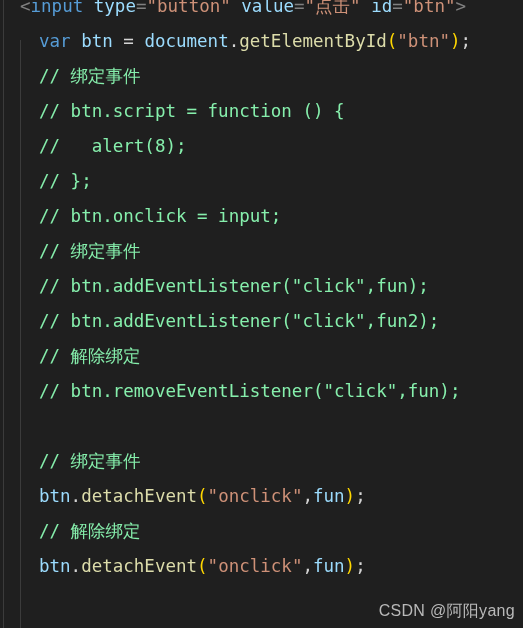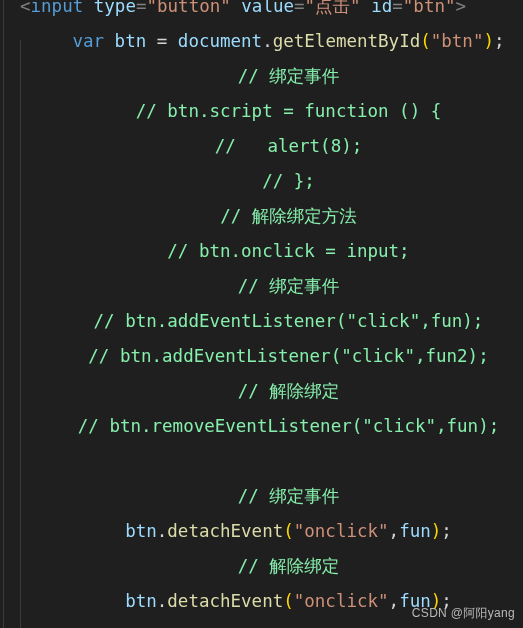--- a/index.html
+++ b/index.html
@@ -47,21 +47,21 @@
     height: 35px;
     line-height: 35px;
     font-size: 17.5px;
     letter-spacing: 0px;
     white-space: pre;
     color: #d4d4d4;
   }
 
   
   .ind0 { padding-left: 20px; }
-  .ind1 { padding-left: 54px; text-align: center; }
+  .ind1 { padding-left: 39px; }
 
   
   .punc     { color: #808080; }
   .tag      { color: #569cd6; }
   .attr     { color: #9cdcfe; }
   .str      { color: #ce9178; }
   .kw       { color: #569cd6; }
   .var      { color: #9cdcfe; }
   .fn       { color: #dcdcaa; }
   .paren    { color: #ffd700; }
@@ -78,21 +78,21 @@
     line-height: 35px;
     color: #ffd700;
     white-space: pre;
   }
 
   .watermark {
     position: absolute;
     right: 8px;
     bottom: 6px;
     font-family: "Liberation Sans", "DejaVu Sans", sans-serif;
-    font-size: 12px;
+    font-size: 16px;
     color: #b9b9b9;
     letter-spacing: 0.3px;
     white-space: nowrap;
   }
 </style>
 </head>
 <body>
 
 <div id="editor">
 
@@ -101,21 +101,20 @@
 
   <div class="clip-line">}</div>
 
   <div class="code-area" id="code-area">
       <div class="line ind0"><span class="punc">&lt;</span><span class="tag">input</span><span class="plain"> </span><span class="attr">type</span><span class="punc">=</span><span class="str">"button"</span><span class="plain"> </span><span class="attr">value</span><span class="punc">=</span><span class="str">"点击"</span><span class="plain"> </span><span class="attr">id</span><span class="punc">=</span><span class="str">"btn"</span><span class="punc">&gt;</span></div>
       <div class="line ind1"><span class="kw">var</span><span class="plain"> </span><span class="var">btn</span><span class="plain"> </span><span class="op">=</span><span class="plain"> </span><span class="var">document</span><span class="plain">.</span><span class="fn">getElementById</span><span class="paren">(</span><span class="str">"btn"</span><span class="paren">)</span><span class="plain">;</span></div>
       <div class="line ind1"><span class="cmt">// 绑定事件</span></div>
       <div class="line ind1"><span class="cmt">// btn.script = function () {</span></div>
       <div class="line ind1"><span class="cmt">//   alert(8);</span></div>
       <div class="line ind1"><span class="cmt">// };</span></div>
-      <div class="line ind1"><span class="cmt">// 解除绑定方法</span></div>
       <div class="line ind1"><span class="cmt">// btn.onclick = input;</span></div>
       <div class="line ind1"><span class="cmt">// 绑定事件</span></div>
       <div class="line ind1"><span class="cmt">// btn.addEventListener("click",fun);</span></div>
       <div class="line ind1"><span class="cmt">// btn.addEventListener("click",fun2);</span></div>
       <div class="line ind1"><span class="cmt">// 解除绑定</span></div>
       <div class="line ind1"><span class="cmt">// btn.removeEventListener("click",fun);</span></div>
       <div class="line ind0">&nbsp;</div>
       <div class="line ind1"><span class="cmt">// 绑定事件</span></div>
       <div class="line ind1"><span class="var">btn</span><span class="plain">.</span><span class="fn">detachEvent</span><span class="paren">(</span><span class="str">"onclick"</span><span class="plain">,</span><span class="var">fun</span><span class="paren">)</span><span class="plain">;</span></div>
       <div class="line ind1"><span class="cmt">// 解除绑定</span></div>

